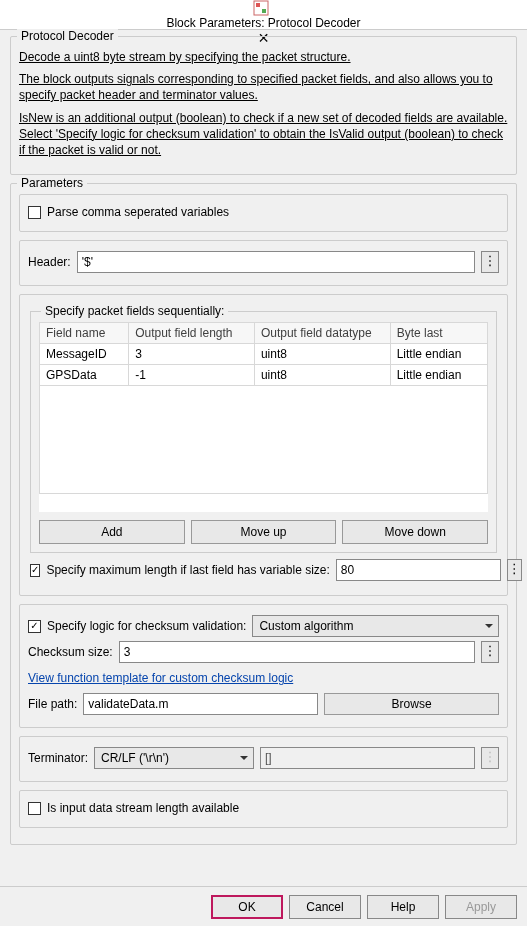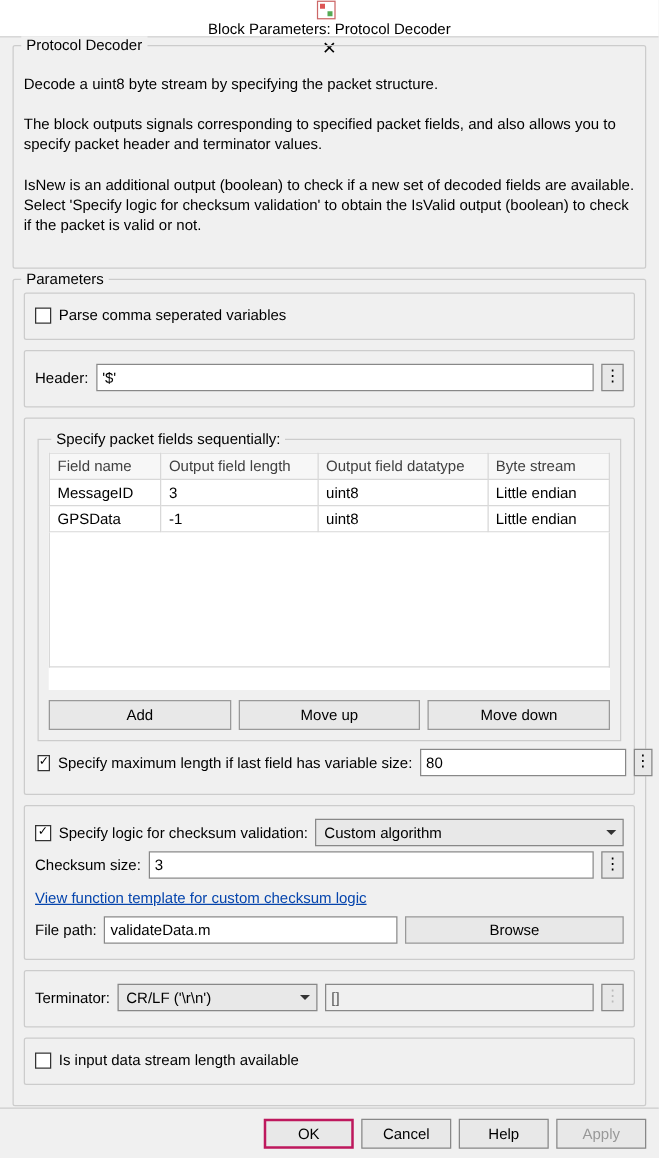--- a/index.html
+++ b/index.html
@@ -54,21 +54,21 @@
     padding: 6px 8px 10px 8px;
     margin-bottom: 8px;
     position: relative;
   }
   .desc-block .legend {
     position: absolute;
     top: -8px; left: 6px;
     background: #f0f0f0;
     padding: 0 4px;
   }
-  .para { margin: 16px 0; line-height: 1.35; }
+  .para { margin: 6px 0; line-height: 1.35; text-decoration: underline; }
   .row { display:flex; align-items:center; gap:6px; margin: 4px 0; }
   .checkbox {
     width: 13px; height: 13px;
     border: 1px solid #333;
     background: #fff;
     display:inline-flex; align-items:center; justify-content:center;
     font-size: 10px; line-height: 1;
     cursor: pointer;
   }
   .text-input {
@@ -224,21 +224,21 @@
     <div class="fieldset" style="padding:10px;">
       <div class="inner-fieldset">
         <span class="legend">Specify packet fields sequentially:</span>
         <div class="table-wrap">
         <table class="grid">
           <thead>
                 <tr>
             <th class="col-fn">Field name</th>
             <th class="col-len">Output field length</th>
             <th class="col-dt">Output field datatype</th>
-            <th class="col-bo">Byte stream</th>
+            <th class="col-bo">Byte last</th>
           </tr>
               </thead>
           <tbody>
             <tr>
               <td>MessageID</td>
               <td>3</td>
               <td>uint8</td>
               <td>Little endian</td>
             </tr>
             <tr>

